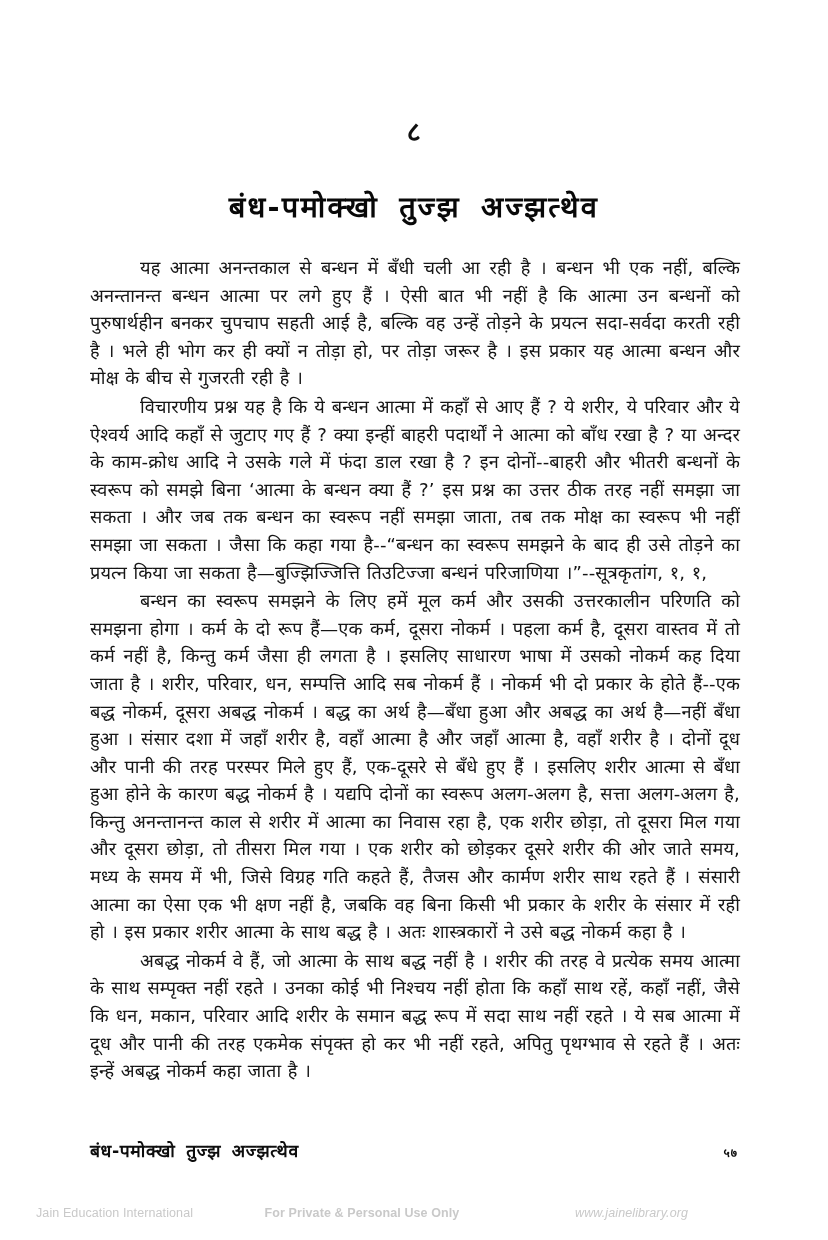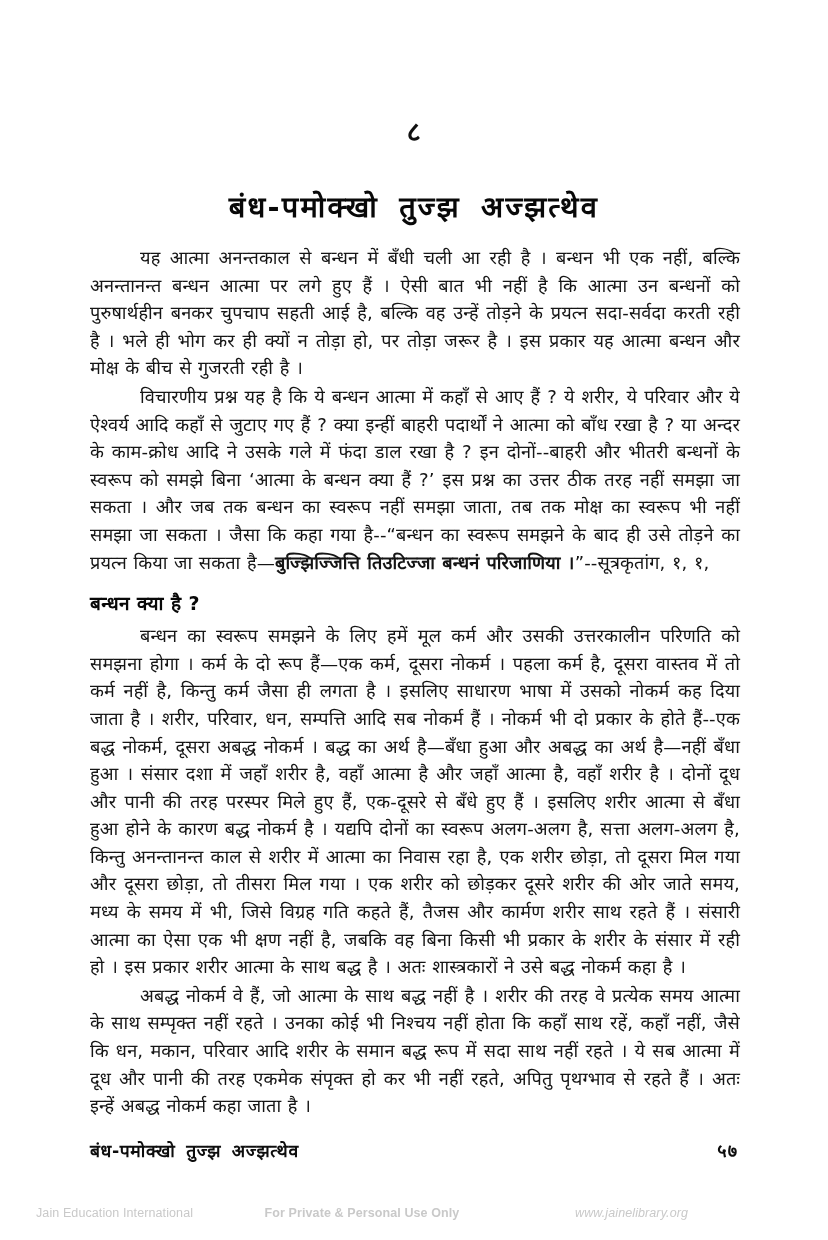--- a/index.html
+++ b/index.html
@@ -50,37 +50,37 @@
 
   
   .body-col {
     position: absolute;
     top: 238px;
     left: 90px;
     width: 650px;
   }
 
   p.para {
-    margin: 6px 0 0 0;
+    margin: 16px 0 0 0;
     font-size: 18.1px;
     line-height: 27.6px;
     text-align: justify;
     text-align-last: left;
     text-indent: 50px;
     letter-spacing: 0.15px;
     word-spacing: 0.6px;
     color: #151515;
     hyphens: none;
   }
   p.para + p.para {
     margin-top: 1px;
   }
 
   .bold-inline {
-    font-weight: 700;
+    font-weight: 400;
   }
 
   
   h2.subhead {
     margin: 14px 0 2px 0;
     font-size: 19px;
     font-weight: 700;
     line-height: 26px;
     letter-spacing: 0.4px;
     color: #080808;
@@ -95,21 +95,21 @@
     top: 1138px;
     display: flex;
     align-items: baseline;
     justify-content: space-between;
     font-size: 17.5px;
     font-weight: 700;
     letter-spacing: 0.6px;
     color: #0d0d0d;
   }
   .running-footer .rf-title { word-spacing: 4px; }
-  .running-footer .rf-page  { font-size: 18px; letter-spacing: 1px; }
+  .running-footer .rf-page  { font-size: 12px; letter-spacing: 1px; }
 
   
   .watermark {
     position: absolute;
     left: 0;
     top: 1202px;
     width: 724px;
     height: 22px;
     display: flex;
     align-items: center;
@@ -130,21 +130,20 @@
   <div class="chapter-number">८</div>
 
   <h1 class="chapter-title">बंध-पमोक्खो तुज्झ अज्झत्थेव</h1>
 
   <div class="body-col">
 
     <p class="para">यह आत्मा अनन्तकाल से बन्धन में बँधी चली आ रही है । बन्धन भी एक नहीं, बल्कि अनन्तानन्त बन्धन आत्मा पर लगे हुए हैं । ऐसी बात भी नहीं है कि आत्मा उन बन्धनों को पुरुषार्थहीन बनकर चुपचाप सहती आई है, बल्कि वह उन्हें तोड़ने के प्रयत्न सदा-सर्वदा करती रही है । भले ही भोग कर ही क्यों न तोड़ा हो, पर तोड़ा जरूर है । इस प्रकार यह आत्मा बन्धन और मोक्ष के बीच से गुजरती रही है ।</p>
 
     <p class="para"><span>विचारणीय प्रश्न यह है कि ये बन्धन आत्मा में कहाँ से आए हैं ? ये शरीर, ये परिवार और ये ऐश्वर्य आदि कहाँ से जुटाए गए हैं ?  क्या इन्हीं बाहरी पदार्थों ने आत्मा को बाँध रखा है ? या अन्दर के काम-क्रोध आदि ने उसके गले में फंदा डाल रखा है ? इन दोनों--बाहरी और भीतरी बन्धनों के स्वरूप को समझे बिना ‘आत्मा के बन्धन क्या हैं ?’ इस प्रश्न का उत्तर ठीक तरह नहीं समझा जा सकता । और जब तक बन्धन का स्वरूप नहीं समझा जाता, तब तक मोक्ष का स्वरूप भी नहीं समझा जा सकता । जैसा कि कहा गया है--“बन्धन का स्वरूप समझने के बाद ही उसे तोड़ने का प्रयत्न किया जा सकता है—</span><span class="bold-inline">बुज्झिज्जित्ति तिउटिज्जा बन्धनं परिजाणिया ।</span><span>”--सूत्रकृतांग, १, १,</span></p>
 
-    <h2 class="subhead">बन्धन क्या है ?</h2>
 
     <p class="para">बन्धन का स्वरूप समझने के लिए हमें मूल कर्म और उसकी उत्तरकालीन परिणति को समझना होगा । कर्म के दो रूप हैं—एक कर्म, दूसरा नोकर्म । पहला कर्म है, दूसरा वास्तव में तो कर्म नहीं है, किन्तु कर्म जैसा ही लगता है । इसलिए साधारण भाषा में उसको नोकर्म कह दिया जाता है । शरीर, परिवार, धन, सम्पत्ति आदि सब नोकर्म हैं । नोकर्म भी दो प्रकार के होते हैं--एक बद्ध नोकर्म, दूसरा अबद्ध नोकर्म । बद्ध का अर्थ है—बँधा हुआ और अबद्ध का अर्थ है—नहीं बँधा हुआ । संसार दशा में जहाँ शरीर है, वहाँ आत्मा है और जहाँ आत्मा है, वहाँ शरीर है । दोनों दूध और पानी की तरह  परस्पर मिले हुए हैं, एक-दूसरे से बँधे हुए हैं । इसलिए शरीर आत्मा से बँधा हुआ होने के कारण बद्ध नोकर्म है । यद्यपि दोनों का स्वरूप अलग-अलग है, सत्ता अलग-अलग है, किन्तु अनन्तानन्त काल से शरीर में आत्मा का निवास रहा है, एक शरीर छोड़ा, तो दूसरा मिल गया और दूसरा छोड़ा, तो तीसरा मिल गया । एक शरीर को छोड़कर दूसरे शरीर की ओर जाते समय, मध्य के समय में भी, जिसे विग्रह गति कहते हैं, तैजस और कार्मण शरीर साथ रहते हैं । संसारी आत्मा का ऐसा एक भी क्षण नहीं है, जबकि वह बिना किसी भी प्रकार के शरीर के संसार में रही हो । इस प्रकार शरीर आत्मा के साथ बद्ध है । अतः शास्त्रकारों ने उसे बद्ध नोकर्म कहा है ।</p>
 
     <p class="para">अबद्ध नोकर्म वे हैं, जो आत्मा के साथ बद्ध नहीं है । शरीर की तरह वे प्रत्येक समय आत्मा के साथ सम्पृक्त नहीं रहते । उनका कोई भी निश्चय नहीं होता कि कहाँ साथ रहें, कहाँ नहीं, जैसे कि धन, मकान, परिवार आदि शरीर के समान बद्ध रूप में सदा साथ नहीं रहते । ये सब आत्मा में दूध और पानी की तरह एकमेक संपृक्त हो कर भी नहीं रहते, अपितु पृथग्भाव से रहते हैं । अतः इन्हें अबद्ध नोकर्म कहा जाता है ।</p>
 
   </div>
 
   <div class="running-footer">
     <span class="rf-title">बंध-पमोक्खो तुज्झ अज्झत्थेव</span>
     <span class="rf-page">५७</span>

